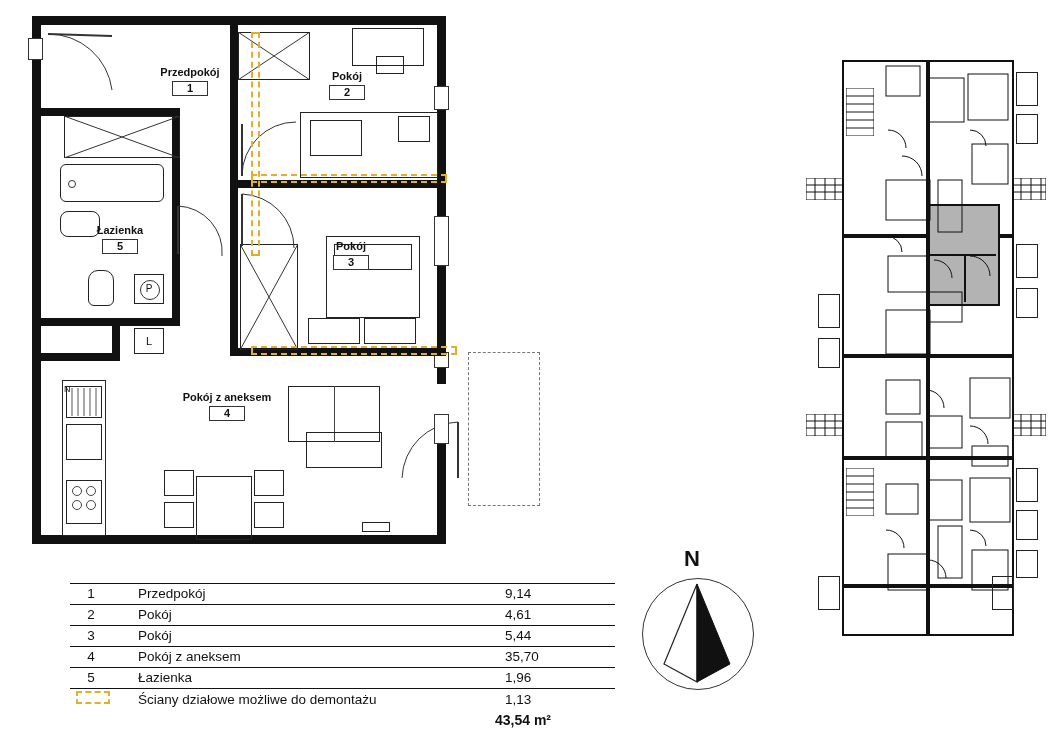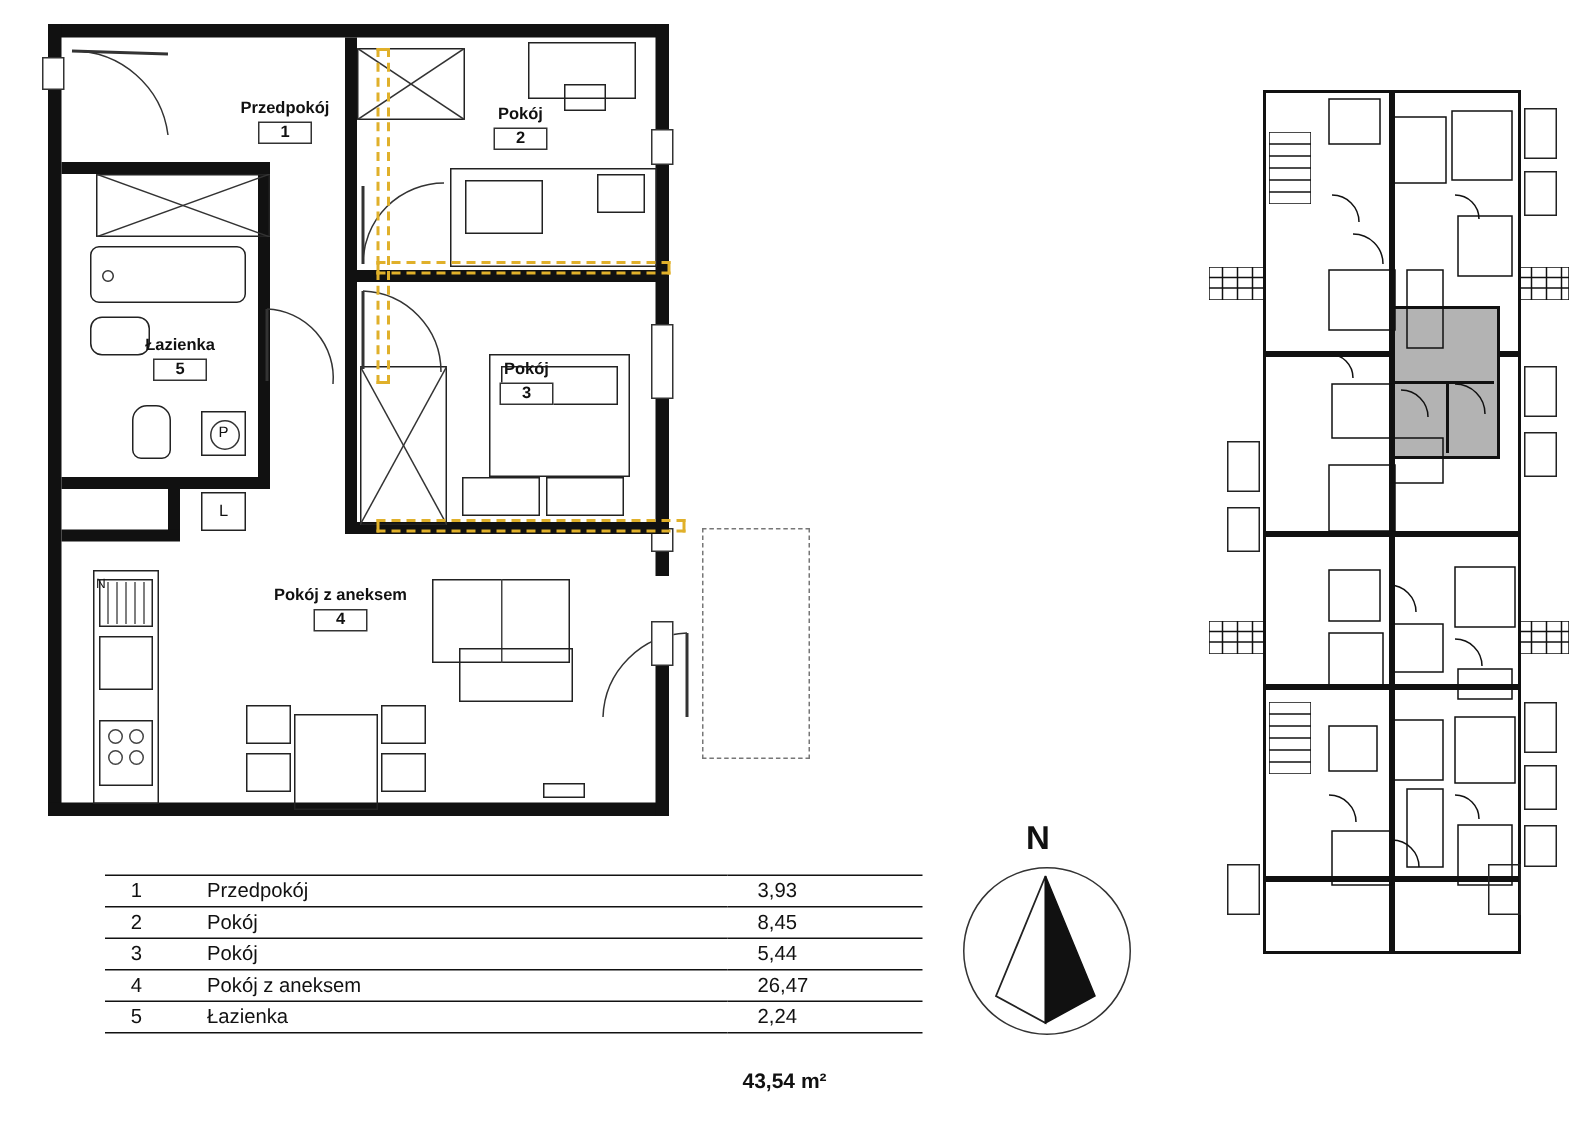--- a/index.html
+++ b/index.html
@@ -183,41 +183,46 @@
       <span class="num">5</span>
     </div>
   </div>
 
   <div id="legend">
     <table>
       <tbody>
         <tr>
           <td class="no">1</td>
           <td class="nm">Przedpokój</td>
-          <td class="ar">3,93</td>
+          <td class="ar">9,14</td>
         </tr>
         <tr>
           <td class="no">2</td>
           <td class="nm">Pokój</td>
-          <td class="ar">8,45</td>
+          <td class="ar">4,61</td>
         </tr>
         <tr>
           <td class="no">3</td>
           <td class="nm">Pokój</td>
           <td class="ar">5,44</td>
         </tr>
         <tr>
           <td class="no">4</td>
           <td class="nm">Pokój z aneksem</td>
-          <td class="ar">26,47</td>
+          <td class="ar">35,70</td>
         </tr>
         <tr>
           <td class="no">5</td>
           <td class="nm">Łazienka</td>
-          <td class="ar">2,24</td>
+          <td class="ar">1,96</td>
+        </tr>
+        <tr class="last">
+          <td class="no"><span class="swatch"></span></td>
+          <td class="nm">Ściany działowe możliwe do demontażu</td>
+          <td class="ar">1,13</td>
         </tr>
       </tbody>
     </table>
   </div>
   <div id="total">43,54 m²</div>
 
   <div id="compass">
     <div class="n">N</div>
     <div class="circ"></div>
     <svg class="abs" style="left:10px;top:32px;" width="110" height="110">

